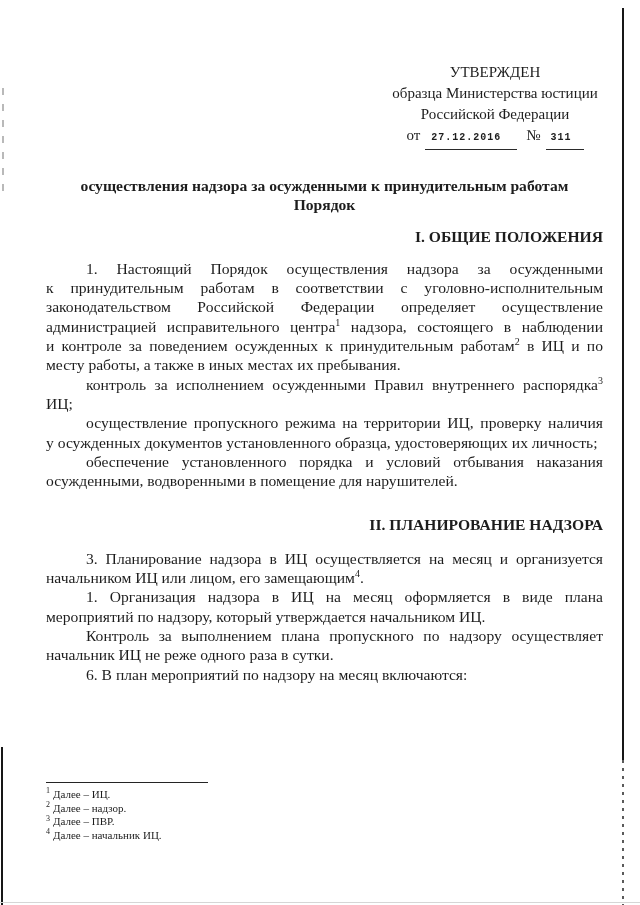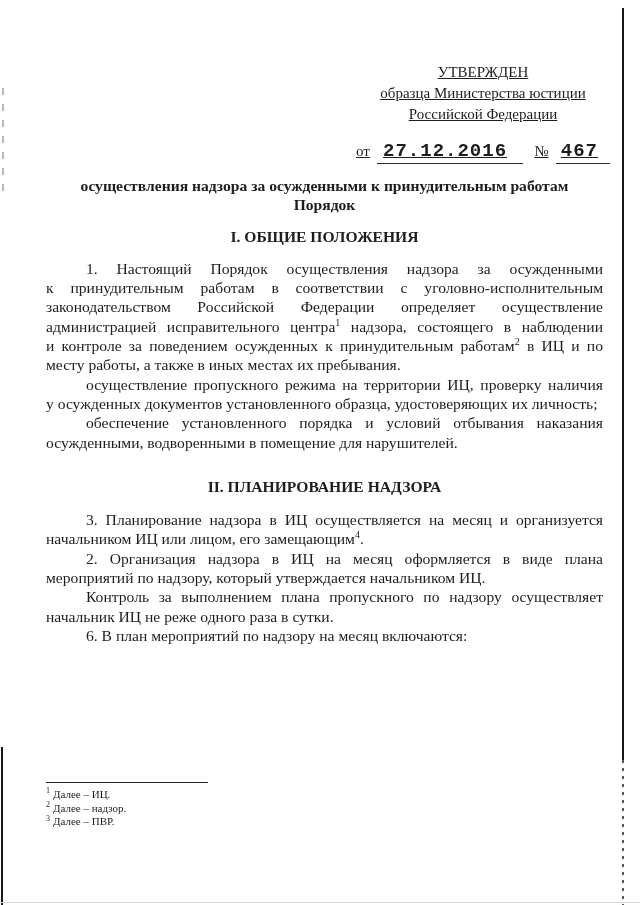--- a/index.html
+++ b/index.html
@@ -16,34 +16,34 @@
   
   .edge-right-solid  { position:absolute; left:622px; top:8px;  width:2px; height:752px; background:#171717; }
   .edge-right-dotted { position:absolute; left:622px; top:760px; width:2px; height:145px;
                        background: repeating-linear-gradient(to bottom, #3d3d3d 0 3px, transparent 3px 8px); opacity:.85; }
   .edge-left-bottom  { position:absolute; left:1px; top:747px; width:2px; height:158px; background:#171717; }
   .edge-left-dashes  { position:absolute; left:2px; top:88px;  width:2px; height:108px;
                        background: repeating-linear-gradient(to bottom, #b9b9b9 0 7px, transparent 7px 16px); }
   .edge-bottom-faint { position:absolute; left:0; top:902px; width:640px; height:1px; background:#d6d6d6; }
 
   
-  .approval { position:absolute; top:62px; left:356px; width:254px;
-              text-align:center; font-size:15px; line-height:21px;text-decoration:underline; }
-  .approval .date-row { display:flex; justify-content:space-between; align-items:baseline; margin-top:16px; white-space:nowrap; }
-  .typed { font-family:"Liberation Mono", monospace; font-size:19px; font-weight:bold; letter-spacing:1px; }
+  .approval { position:absolute; top:62px; left:368px; width:254px;
+              text-align:center; font-size:15px; line-height:21px; }
+  .approval .date-row { display:flex; justify-content:center; align-items:baseline; margin-top:0; white-space:nowrap; }
+  .typed { font-family:"Liberation Mono", monospace; font-size:10px; font-weight:bold; letter-spacing:1px; }
   .u { border-bottom:1.2px solid #2a2a2a; }
   .date-fill { padding:0 16px 1px 6px; margin-left:5px; }
   .num-label { margin-left:9px; }
   .num-fill  { padding:0 12px 1px 5px; margin-left:5px; }
 
   
   .content { position:absolute; left:46px; top:176px; width:557px; height:604px;
              overflow:hidden; font-size:15.6px; line-height:19.3px; text-align:justify; }
   .doc-title { text-align:center; font-weight:bold; text-indent:0; }
-  .section-heading { text-align:center; font-weight:bold; margin:25px 0 14px; }
+  .section-heading { text-align:right; font-weight:bold; margin:25px 0 14px; }
   #sections section:first-child .section-heading { margin-top:12px; margin-bottom:13px; }
   .para { margin:0; text-indent:40px; }
   sup.fn-ref { font-size:10px; line-height:0; }
 
   
   .footnotes { position:absolute; left:46px; top:782px; width:430px; font-size:11px; line-height:13.6px; }
   .fn-divider { width:162px; border-top:1.4px solid #242424; margin-bottom:5px; }
   .fn-item sup { font-size:8px; line-height:0; margin-right:3px; }
 </style>
 </head>
@@ -56,44 +56,46 @@
 <div class="edge-bottom-faint"></div>
 
 <div class="approval">
   <div>УТВЕРЖДЕН</div>
   <div>образца Министерства юстиции</div>
   <div>Российской Федерации</div>
   <div class="date-row">
     <span>от</span>
     <span class="typed u date-fill">27.12.2016</span>
     <span class="num-label">№</span>
-    <span class="typed u num-fill">467</span>
+    <span class="typed u num-fill">311</span>
   </div>
 </div>
 
 <div class="content">
   <div class="doc-title">осуществления надзора за осужденными к принудительным работам</div>
   <div class="doc-title">Порядок</div>
   <div id="sections">
       <section>
         <div class="section-heading">I. ОБЩИЕ ПОЛОЖЕНИЯ</div>
         <p class="para">1. Настоящий Порядок осуществления надзора за осужденными к&nbsp;принудительным работам в&nbsp;соответствии с&nbsp;уголовно-исполнительным законодательством Российской Федерации определяет осуществление администрацией исправительного центра<sup class="fn-ref">1</sup> надзора, состоящего в&nbsp;наблюдении и&nbsp;контроле за поведением осужденных к&nbsp;принудительным работам<sup class="fn-ref">2</sup> в ИЦ и по месту работы, а также в&nbsp;иных местах их пребывания.</p>
+        <p class="para">контроль за исполнением осужденными Правил внутреннего распорядка<sup class="fn-ref">3</sup> ИЦ;</p>
         <p class="para">осуществление пропускного режима на территории ИЦ, проверку наличия у&nbsp;осужденных документов установленного образца, удостоверяющих их личность;</p>
         <p class="para">обеспечение установленного порядка и условий отбывания наказания осужденными, водворенными в помещение для нарушителей.</p>
       </section>
       <section>
         <div class="section-heading">II. ПЛАНИРОВАНИЕ НАДЗОРА</div>
         <p class="para">3. Планирование надзора в ИЦ осуществляется на месяц и организуется начальником ИЦ или лицом, его замещающим<sup class="fn-ref">4</sup>.</p>
-        <p class="para">2. Организация надзора в ИЦ на месяц оформляется в виде плана мероприятий по надзору, который утверждается начальником ИЦ.</p>
+        <p class="para">1. Организация надзора в ИЦ на месяц оформляется в виде плана мероприятий по надзору, который утверждается начальником ИЦ.</p>
         <p class="para">Контроль за выполнением плана пропускного по надзору осуществляет начальник ИЦ не реже одного раза в сутки.</p>
         <p class="para">6. В план мероприятий по надзору на месяц включаются:</p>
       </section>
     </div>
 </div>
 
 <div class="footnotes">
   <div class="fn-divider"></div>
   <div id="fn-list">
       <div class="fn-item"><sup>1</sup><span>Далее – ИЦ.</span></div>
       <div class="fn-item"><sup>2</sup><span>Далее – надзор.</span></div>
       <div class="fn-item"><sup>3</sup><span>Далее – ПВР.</span></div>
+      <div class="fn-item"><sup>4</sup><span>Далее – начальник ИЦ.</span></div>
     </div>
 </div>
 
 </body></html>

